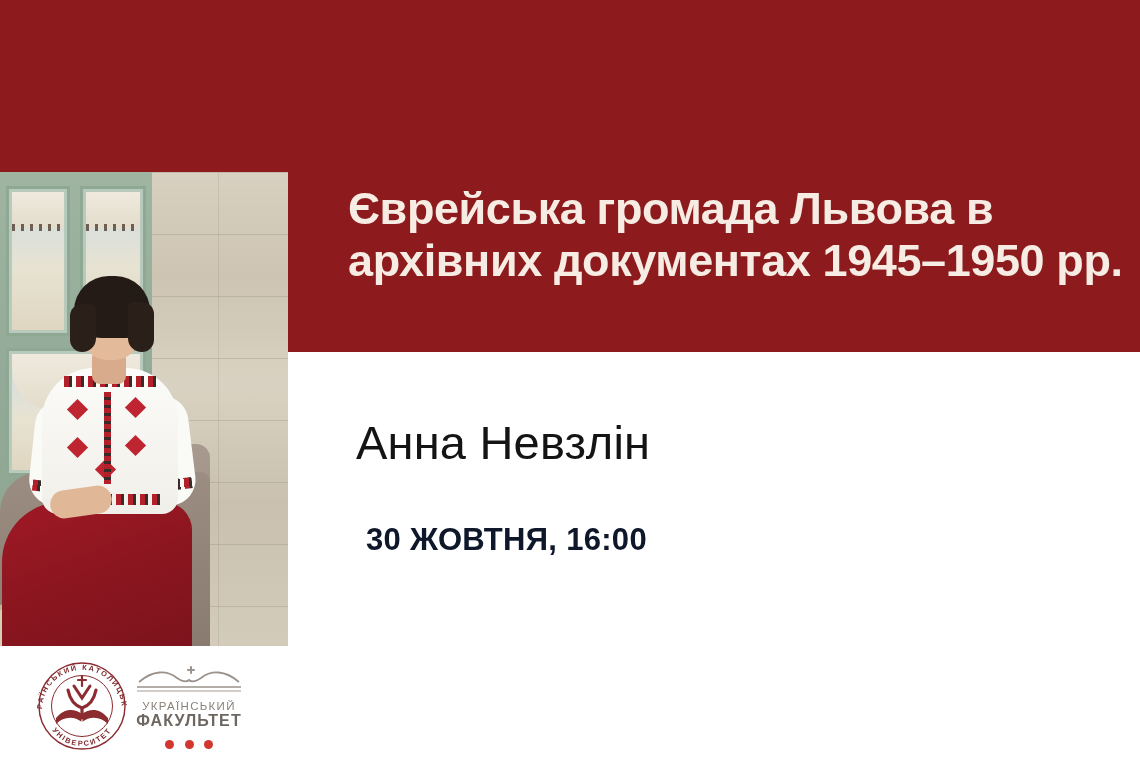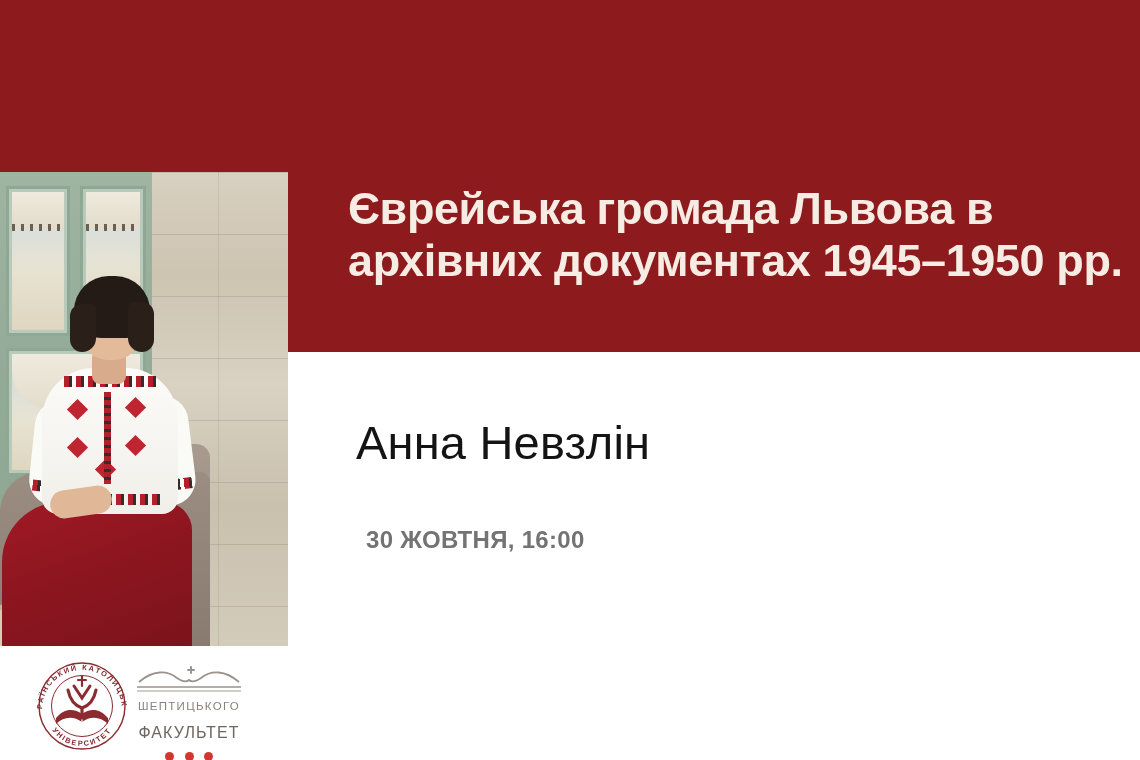--- a/index.html
+++ b/index.html
@@ -120,35 +120,35 @@
 
   
   .speaker{position:absolute;left:356px;top:392px;margin-top:24px;}
   .speaker-name{
     font-size:47px;line-height:54px;color:#141414;font-weight:normal;letter-spacing:.2px;
   }
   .speaker-role{
     font-size:24px;line-height:30px;color:#161616;margin-top:4px;letter-spacing:.1px;
   }
   .event{position:absolute;left:366px;top:521px;}
-  .event-date{font-size:24px;line-height:38px;font-weight:bold;color:#737373;letter-spacing:.3px;}
+  .event-date{font-size:31px;line-height:38px;font-weight:bold;color:#0f172a;letter-spacing:.3px;}
   .event-place{font-size:22px;line-height:28px;font-weight:bold;color:#111;margin-top:6px;letter-spacing:.2px;}
 
   
   .logos{position:absolute;left:0;top:646px;width:1140px;height:114px;background:#fff;}
 
   
   .ucu{position:absolute;left:30px;top:10px;width:104px;height:100px;}
   .ucu svg{display:block;}
 
   
   .huf{position:absolute;left:133px;top:14px;width:112px;height:92px;text-align:center;}
   .huf-book{height:34px;}
   .huf-l1{font-size:11.5px;letter-spacing:1.3px;color:#8a8179;margin-top:2px;}
-  .huf-l2{font-size:16px;letter-spacing:1.1px;color:#6e6660;font-weight:normal;margin-top:12px;}
+  .huf-l2{font-size:16px;letter-spacing:1.1px;color:#6e6660;font-weight:bold;margin-top:0;}
   .huf-dots{margin-top:5px;}
   .dot{display:inline-block;width:9px;height:9px;border-radius:50%;background:#d2372f;margin:0 3px;}
 </style>
 </head>
 <body>
 
 <div class="poster">
 
   <div class="banner"></div>
 
@@ -249,21 +249,21 @@
     </div>
 
     <div class="huf">
       <svg class="huf-book" width="112" height="34" viewBox="0 0 112 34">
         <path d="M58,7 L58,13 M55,10 L61,10" stroke="#9a928b" stroke-width="2" stroke-linecap="round"></path>
         <path d="M6,22 C20,10 34,10 44,18 C50,22 54,22 56,20 C58,22 62,22 68,18
                  C78,10 92,10 106,22" fill="none" stroke="#9a928b" stroke-width="1.8"></path>
         <line x1="4" y1="27" x2="108" y2="27" stroke="#9a928b" stroke-width="1.6"></line>
         <line x1="4" y1="31" x2="108" y2="31" stroke="#c3bcb5" stroke-width="1.3"></line>
       </svg>
-      <div class="huf-l1">ШЕПТИЦЬКОГО</div>
+      <div class="huf-l1">УКРАЇНСЬКИЙ</div>
       <div class="huf-l2">ФАКУЛЬТЕТ</div>
       <div class="huf-dots">
         <span class="dot"></span>
         <span class="dot"></span>
         <span class="dot"></span>
       </div>
     </div>
 
   </div>
 </div>

